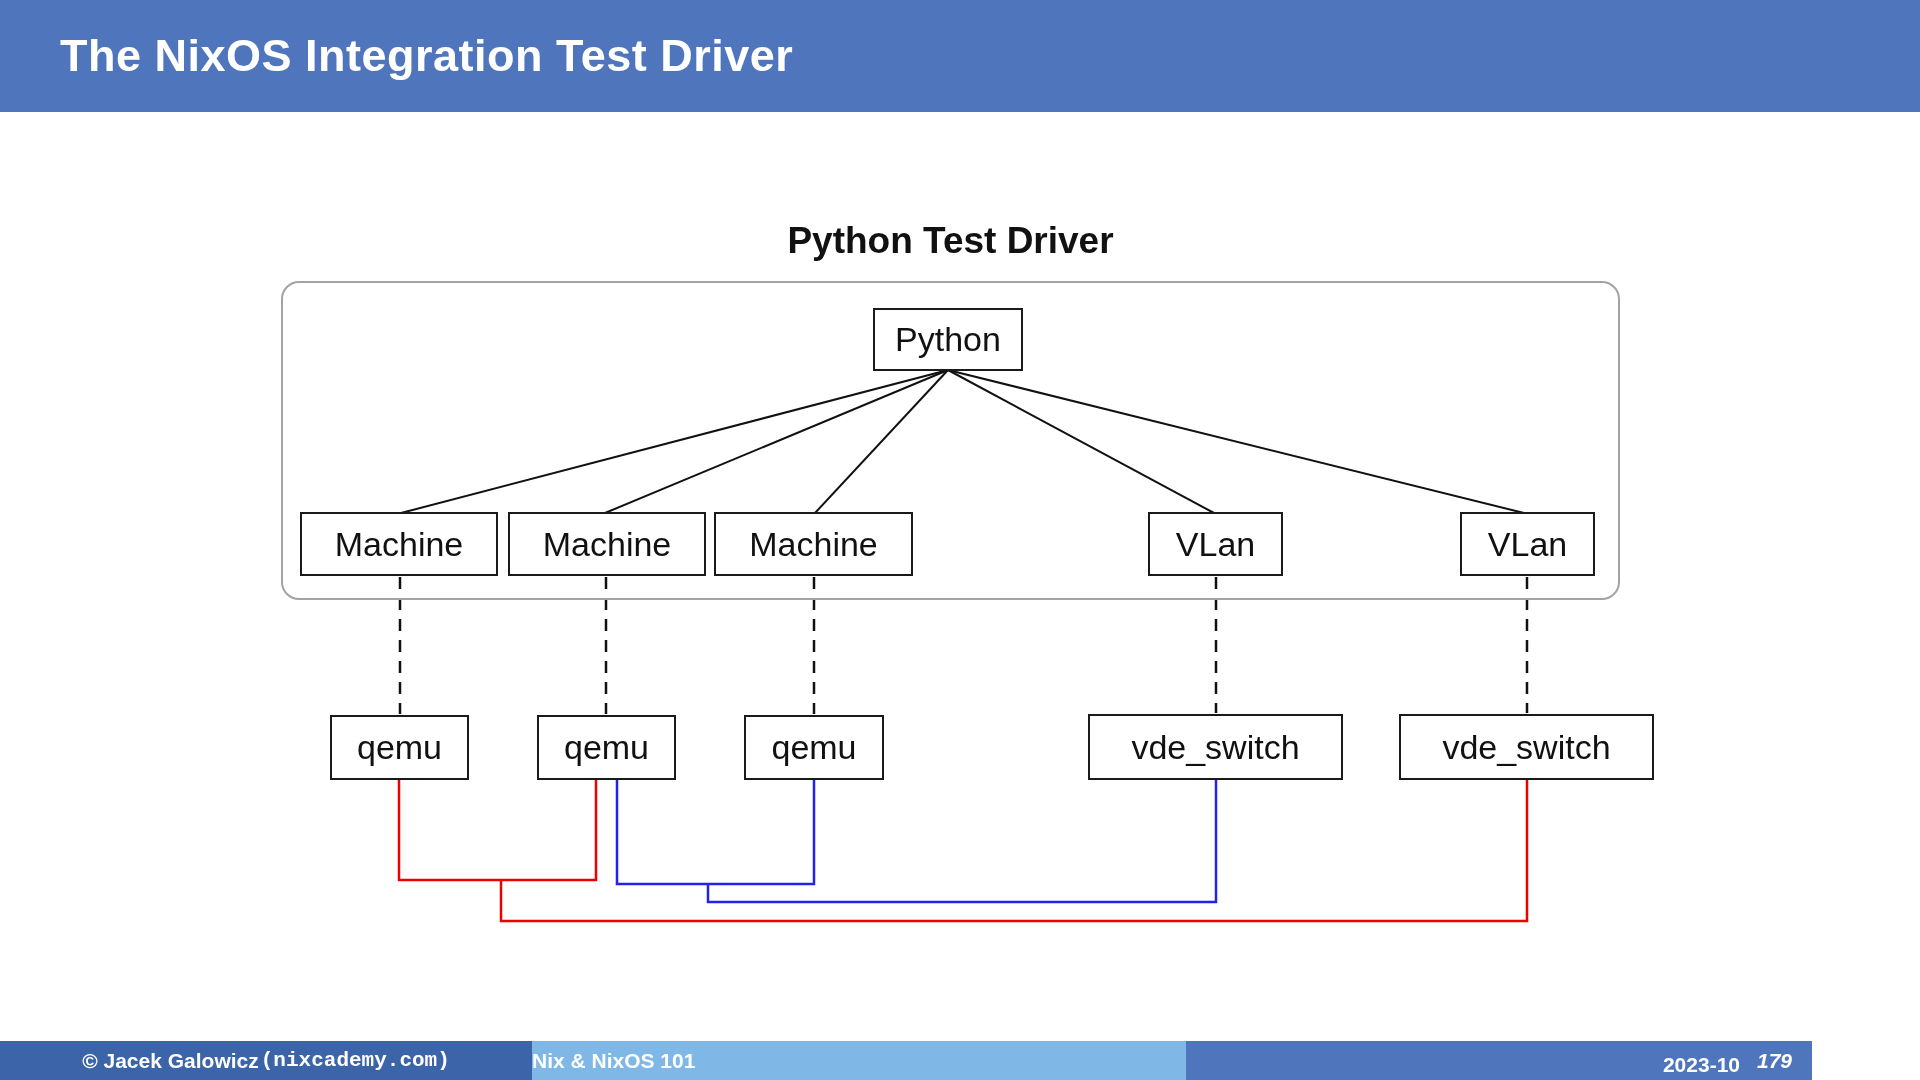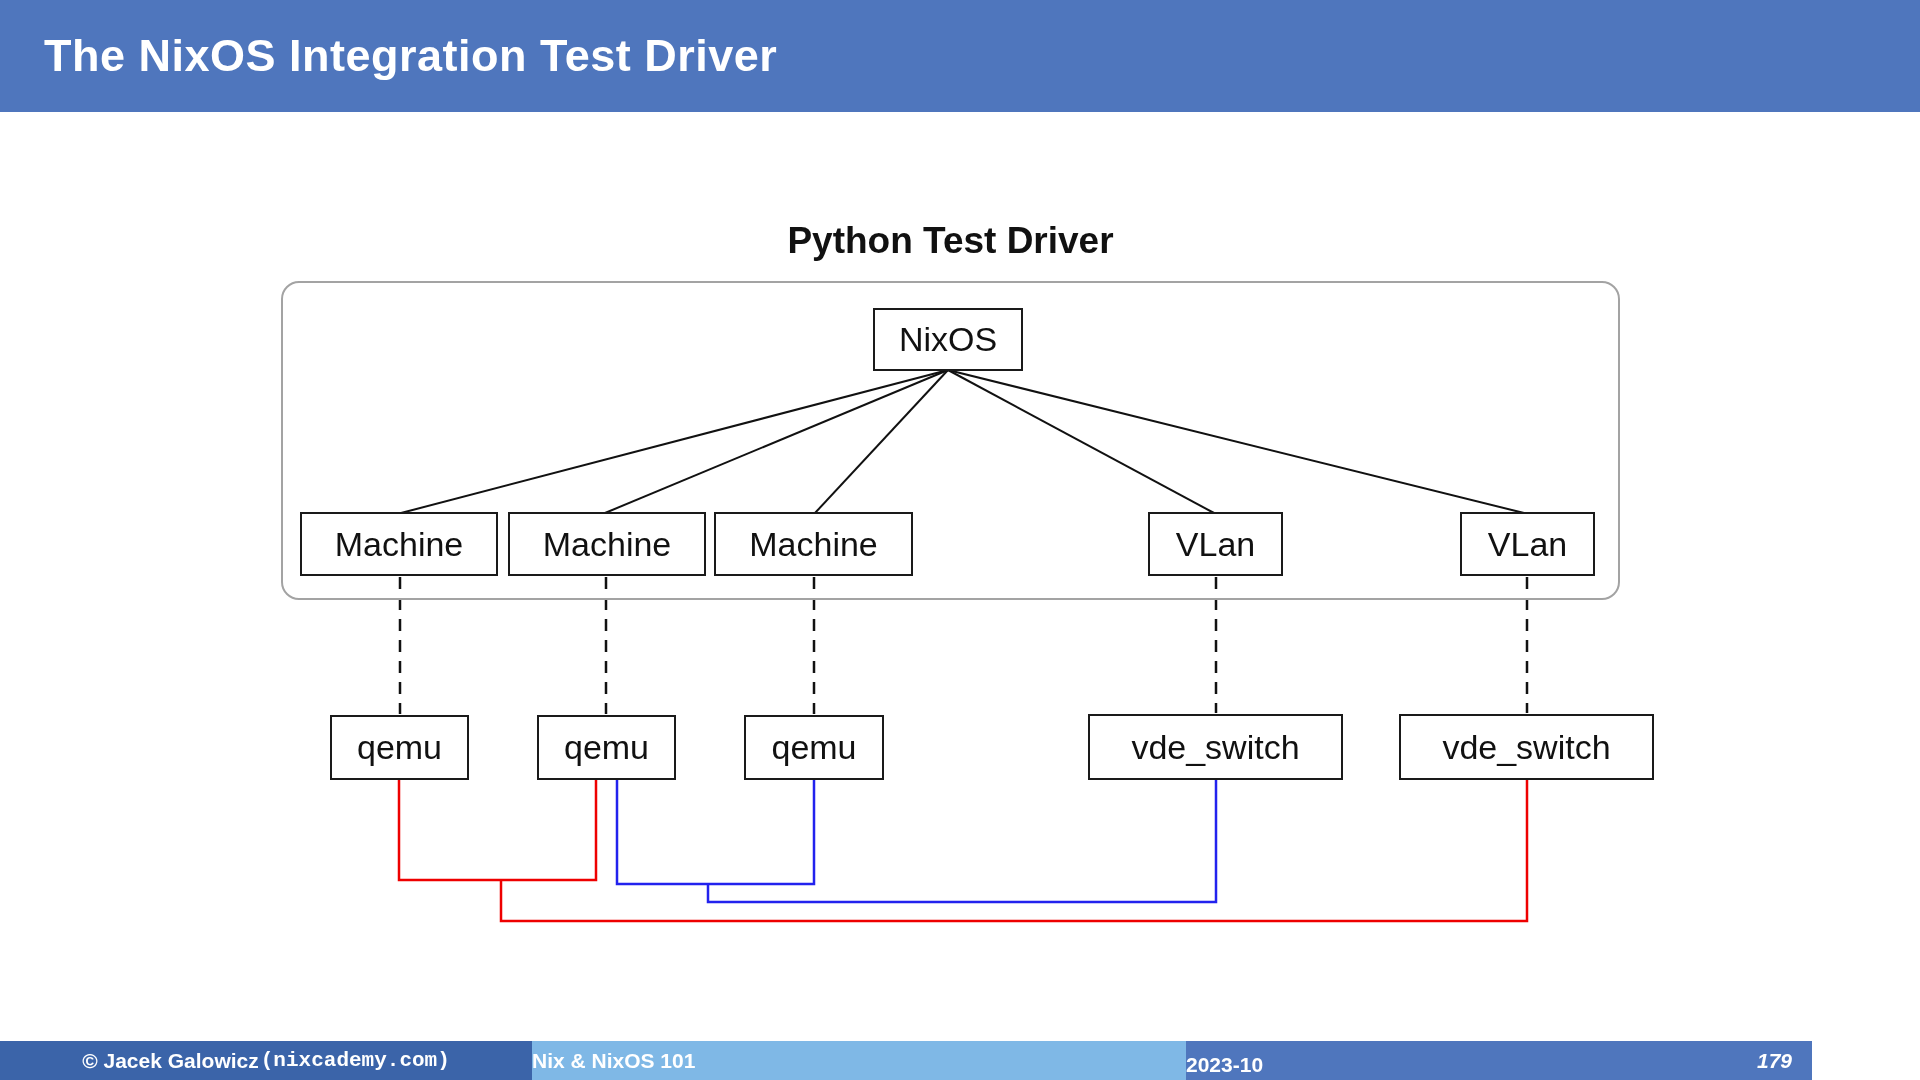--- a/index.html
+++ b/index.html
@@ -12,21 +12,21 @@
   .slide { position: relative; width: 1920px; height: 1080px; background: #ffffff; }
 
   
   .header-bar {
     position: absolute; left: 0; top: 0; width: 1920px; height: 112px;
     background: #4f76bd;
     display: flex; align-items: center;
   }
   .header-title {
     color: #ffffff; font-size: 45px; font-weight: bold;
-    padding-left: 44px; letter-spacing: 0.5px;
+    padding-left: 60px; letter-spacing: 0.5px;
   }
 
   
   .diagram-caption {
     position: absolute; left: 281px; top: 220px; width: 1339px;
     text-align: center; font-size: 37px; color: #111111; font-weight: bold;
   }
   .wire-svg { position: absolute; left: 0; top: 0; width: 1920px; height: 1080px; }
   .container-box {
     position: absolute; left: 281px; top: 281px; width: 1339px; height: 319px;
@@ -61,21 +61,21 @@
   }
   .footer-mono { font-family: Liberation Mono, monospace; font-weight: bold; }
   .footer-middle {
     width: 654px; background: #7fb8e6;
     display: flex; align-items: center; justify-content: flex-start;
   }
   .footer-right {
     width: 626px; background: #4f76bd;
     display: flex; align-items: center;
   }
-  .footer-date { flex: 1; text-align: left; margin-top: 8px; }
+  .footer-date { flex: 1; text-align: right; margin-top: 8px; }
   .footer-page { width: 72px; text-align: right; padding-right: 20px; font-style: italic; }
 </style>
 </head>
 <body>
 
 <div class="slide">
 
   <div class="header-bar">
     <div class="header-title">The NixOS Integration Test Driver</div>
   </div>
@@ -99,21 +99,21 @@
 
     <path d="M 617 779 L 617 884 L 814 884 L 814 779" fill="none" stroke-width="2.5" stroke="#2222ee"></path>
     <path d="M 708 884 L 708 902 L 1216 902 L 1216 779" fill="none" stroke-width="2.5" stroke="#2222ee"></path>
   </svg>
 
   <div class="diagram-caption">Python Test Driver</div>
 
   <div class="container-box"></div>
 
   <div class="node n-driver">
-    <span>NixOS</span>
+    <span>Python</span>
   </div>
 
   <div class="node n-m1">
     <span>Machine</span>
   </div>
   <div class="node n-m2">
     <span>Machine</span>
   </div>
   <div class="node n-m3">
     <span>Machine</span>

